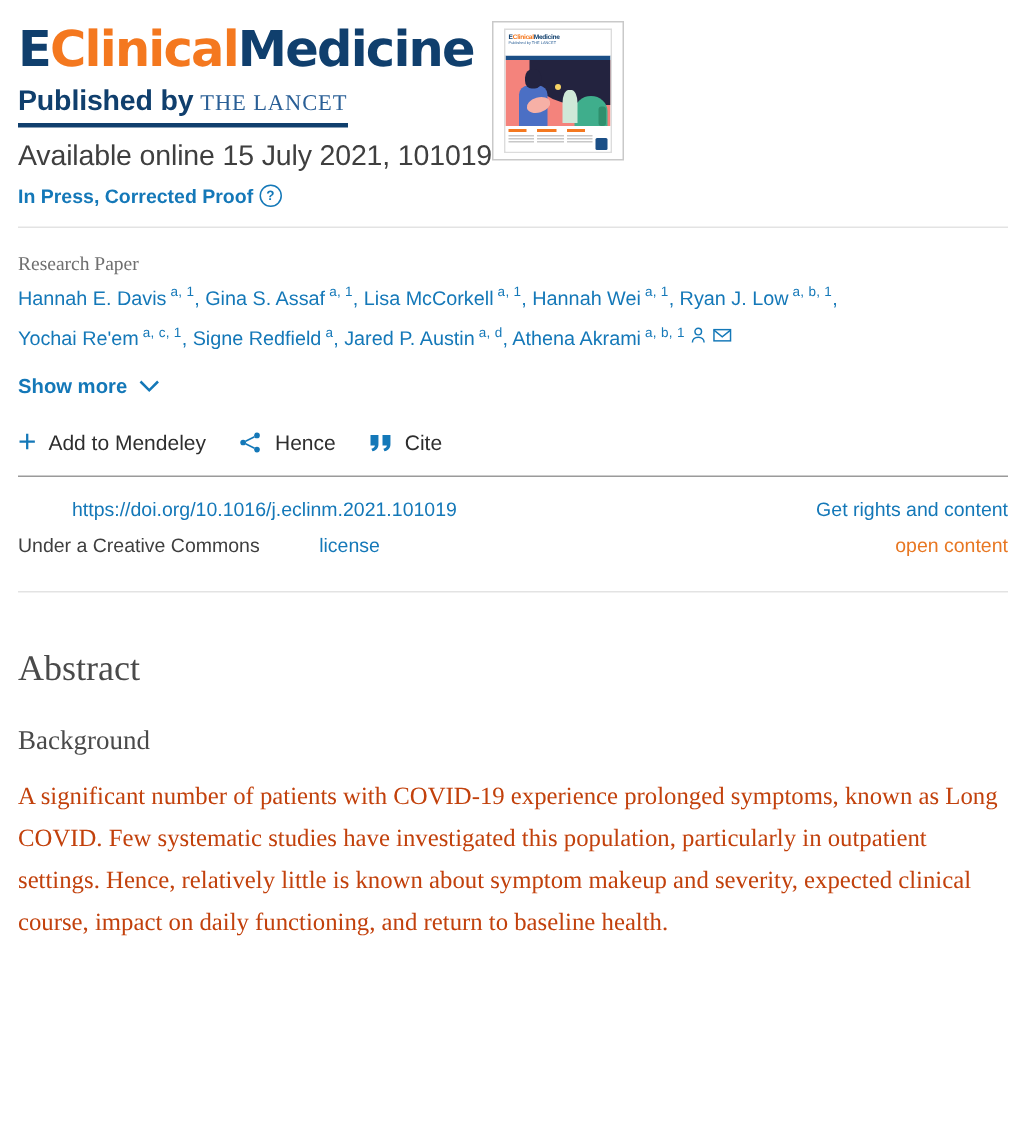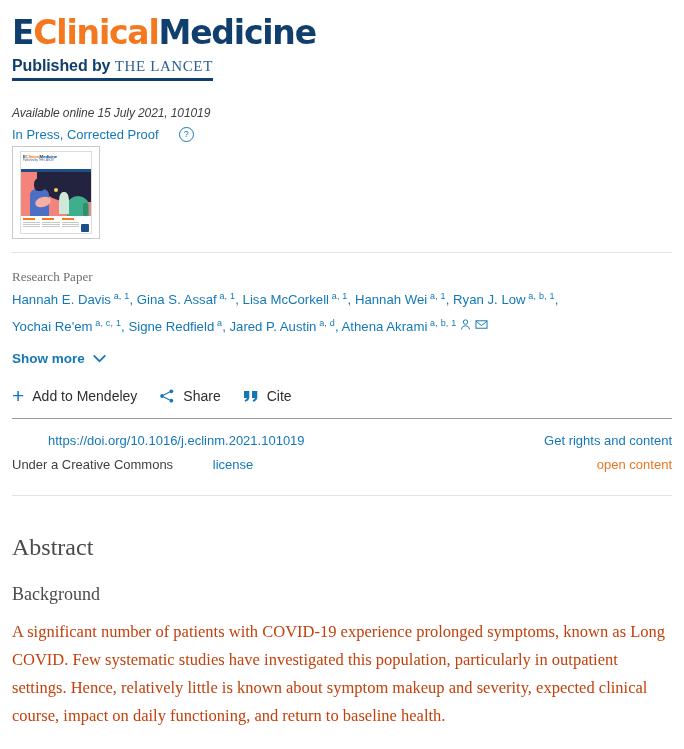--- a/index.html
+++ b/index.html
@@ -24,21 +24,20 @@
 
   
   .masthead {
     position: relative;
     padding: 10px 12px 0 12px;
   }
   .brand-row {
     display: flex;
     align-items: flex-start;
     justify-content: flex-start;
-    flex-direction: column;
   }
   .brand-left { padding-top: 4px; }
 
   .journal-logo {
     font-family: "DejaVu Sans", sans-serif;
     font-weight: 700;
     font-size: 33px;
     line-height: 37px;
     letter-spacing: -1.2px;
     white-space: nowrap;
@@ -49,47 +48,47 @@
   .pubby {
     margin-top: 6px;
     display: inline-block;
     border-bottom: 3px solid #103f6d;
     padding-bottom: 3px;
     white-space: nowrap;
   }
   .pubby-b {
     font-family: "Liberation Sans", sans-serif;
     font-weight: 700;
-    font-size: 16px;
+    font-size: 19px;
     color: #103f6d;
     letter-spacing: -0.1px;
   }
   .pubby-l {
     font-family: "Liberation Serif", serif;
     font-size: 15px;
     color: #2a5f96;
     letter-spacing: 0.6px;
   }
 
   .avail {
-    margin-top: 25px;
-    font-size: 12px;
+    margin-top: 9px;
+    font-size: 19px;
     color: #3f3f3f;
     letter-spacing: -0.1px;
-    font-style: italic;
   }
   .inpress {
     margin-top: 7px;
     font-size: 13px;
     color: #1478b8;
     display: flex;
     align-items: center;
-    gap: 20px;
+    gap: 4px;
     width: max-content;
     cursor: pointer;
+    font-weight: bold;
   }
   .qmark {
     display: inline-flex;
     align-items: center;
     justify-content: center;
     width: 13px; height: 13px;
     border: 1px solid #1478b8;
     border-radius: 50%;
     font-size: 9px;
     line-height: 1;
@@ -373,21 +372,21 @@
       </div>
       <div class="action">
         <span class="glyph">
             <svg width="16" height="16" viewBox="0 0 16 16" fill="none" stroke="#1478b8" stroke-width="1.1">
               <circle cx="12.3" cy="3.3" r="1.9" fill="#1478b8" stroke="none"></circle>
               <circle cx="12.3" cy="12.7" r="1.9" fill="#1478b8" stroke="none"></circle>
               <circle cx="3.1" cy="8" r="1.9" fill="#1478b8" stroke="none"></circle>
               <path d="M4.7 7.1 10.7 4.1M4.7 8.9l6 3"></path>
             </svg>
           </span>
-        <span>Share</span>
+        <span>Hence</span>
       </div>
       <div class="action">
         <span class="glyph">
             <svg width="16" height="13" viewBox="0 0 16 13" fill="#1478b8">
               <path d="M1 1h5.3v6.1c0 2.6-1.6 4.2-4 4.7l-.7-1.6c1.4-.4 2.2-1.1 2.3-2.2H1z"></path>
               <path d="M9 1h5.3v6.1c0 2.6-1.6 4.2-4 4.7l-.7-1.6c1.4-.4 2.2-1.1 2.3-2.2H9z"></path>
             </svg>
           </span>
         <span>Cite</span>
       </div>

